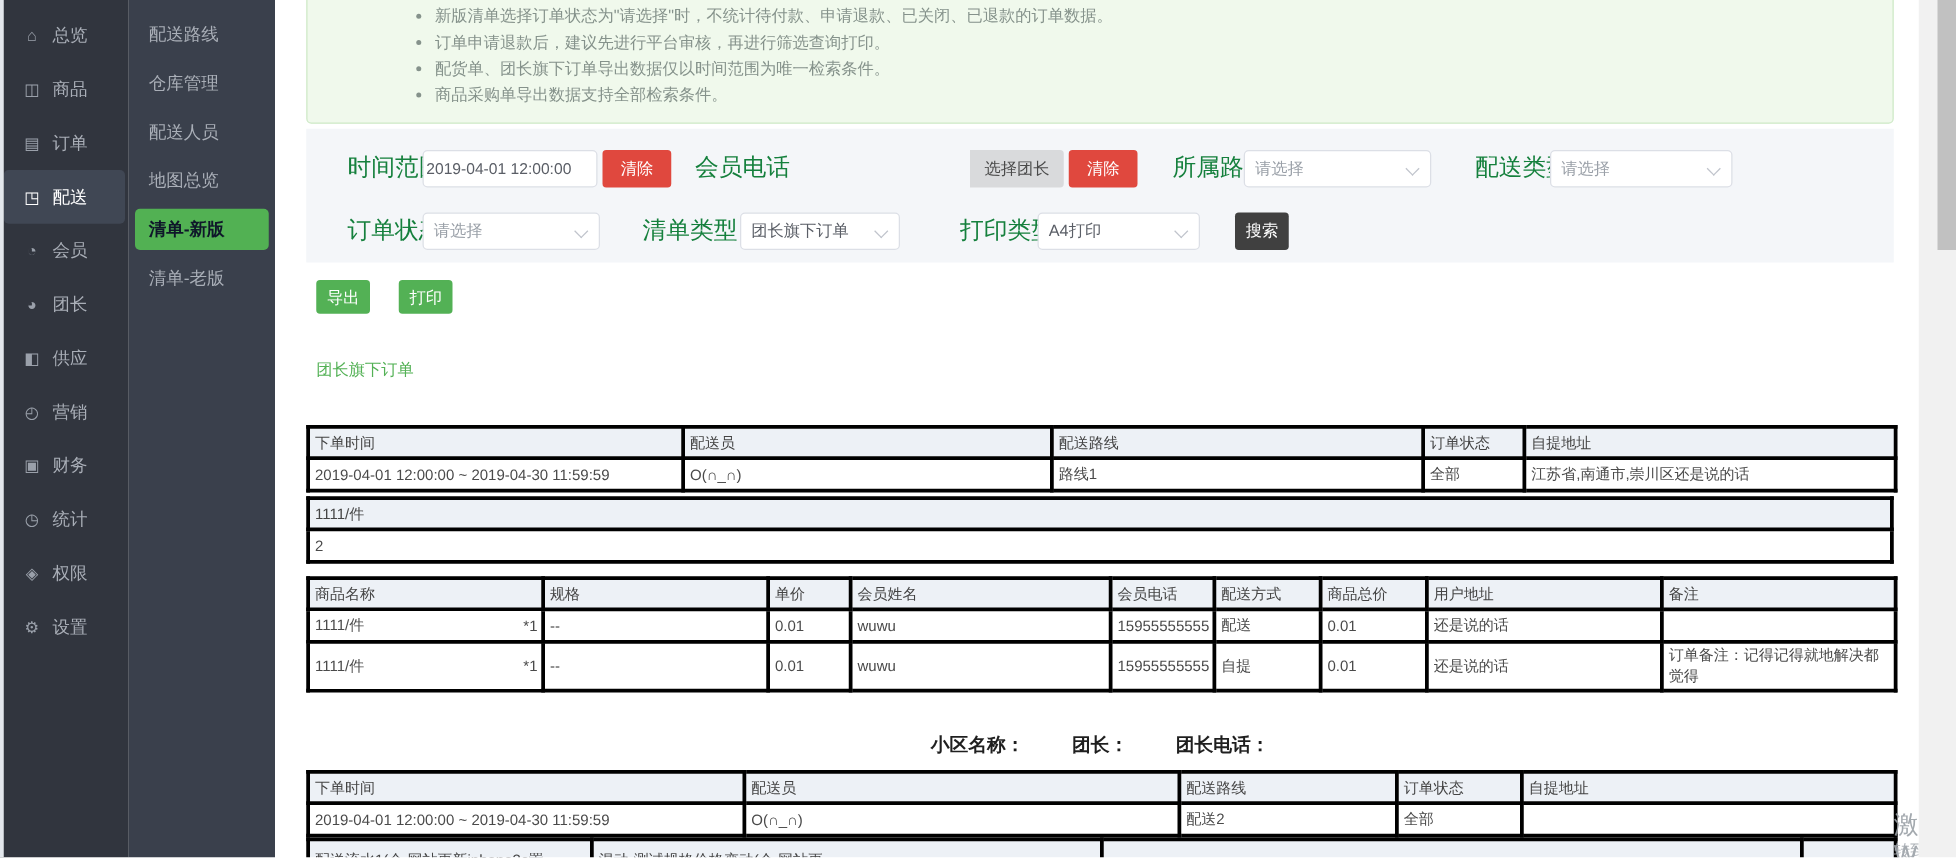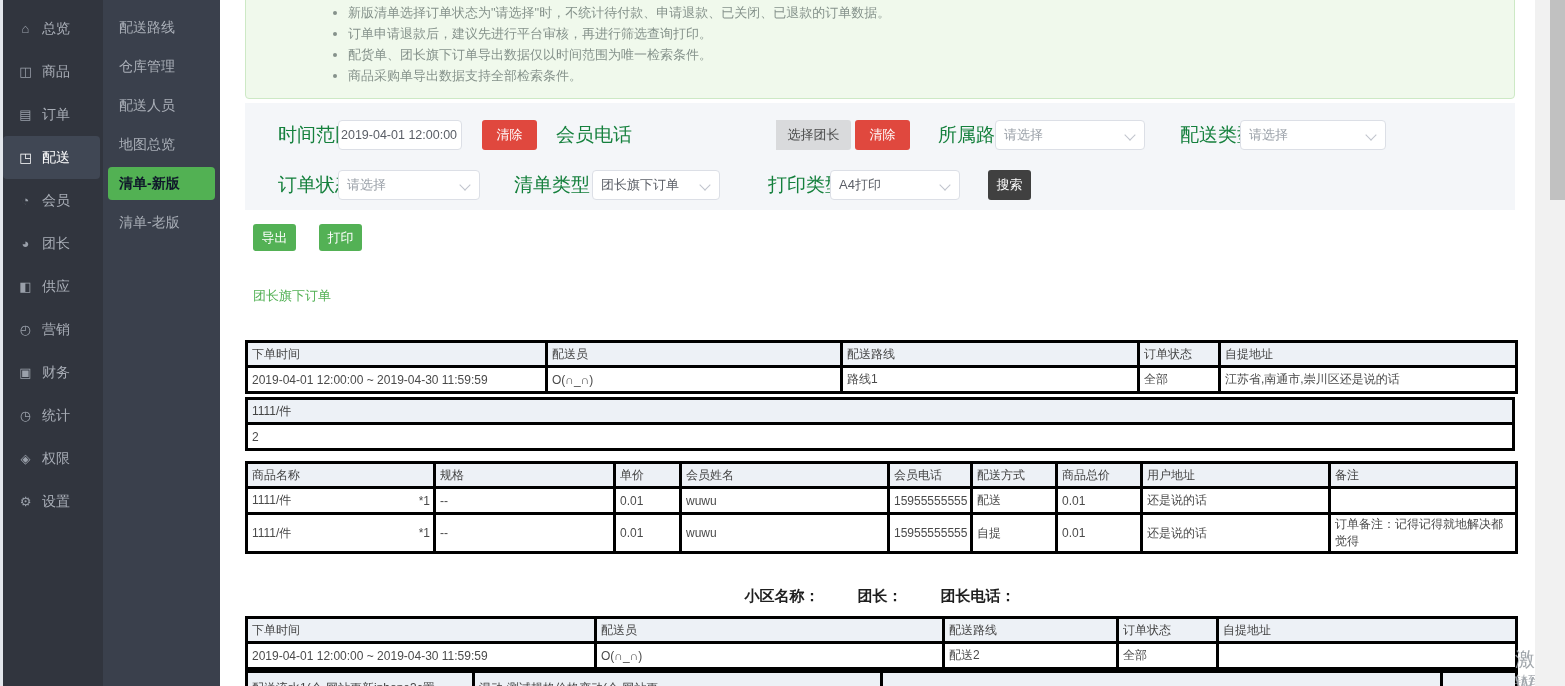--- a/index.html
+++ b/index.html
@@ -122,21 +122,21 @@
     <ul>
       <li>新版清单选择订单状态为"请选择"时，不统计待付款、申请退款、已关闭、已退款的订单数据。</li>
       <li>订单申请退款后，建议先进行平台审核，再进行筛选查询打印。</li>
       <li>配货单、团长旗下订单导出数据仅以时间范围为唯一检索条件。</li>
       <li>商品采购单导出数据支持全部检索条件。</li>
     </ul>
   </div>
 
   <div class="filters">
     <div class="f-lbl" style="left:33px;top:17px;">时间范围</div>
-    <input class="f-input" style="left: 93px; top: 17px; width: 124px; font-size: 12.5px; padding: 0px 2px;" value="2019-04-01 12:00:00">
+    <input class="f-input" style="left: 93px; top: 17px; width: 140px; font-size: 12.5px; padding: 0px 2px;" value="2019-04-01 12:00:00">
     <div class="btn btn-red" style="left:237px;top:17px;width:55px;">清除</div>
 
     <div class="f-lbl" style="left:311px;top:17px;">会员电话</div>
     <div class="btn btn-gray" style="left:531px;top:17px;width:75px;">选择团长</div>
     <div class="btn btn-red" style="left:610px;top:17px;width:55px;">清除</div>
 
     <div class="f-lbl" style="left:693px;top:17px;">所属路线</div>
     <div class="f-select ph" style="left:750px;top:17px;width:150px;">
       <span>请选择</span>
       <i class="chev"></i>

